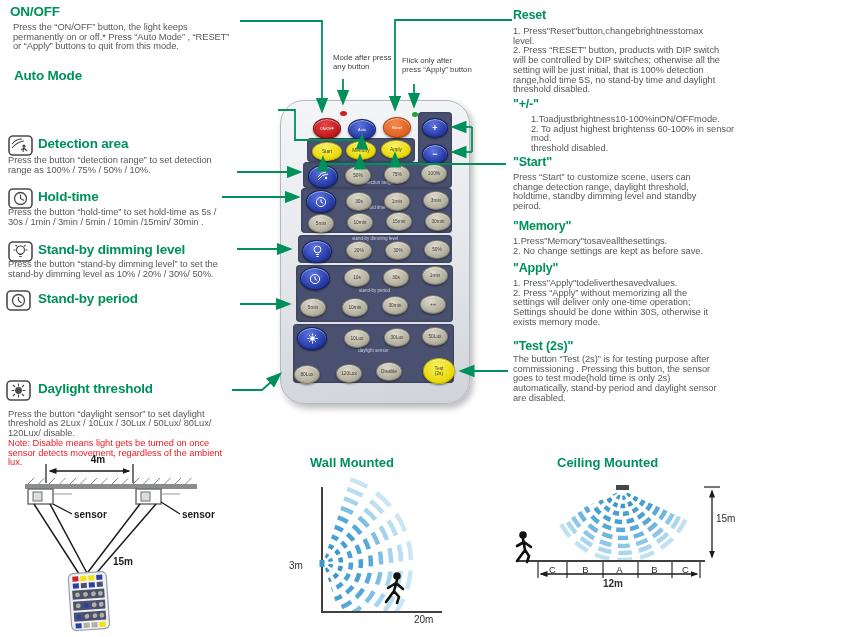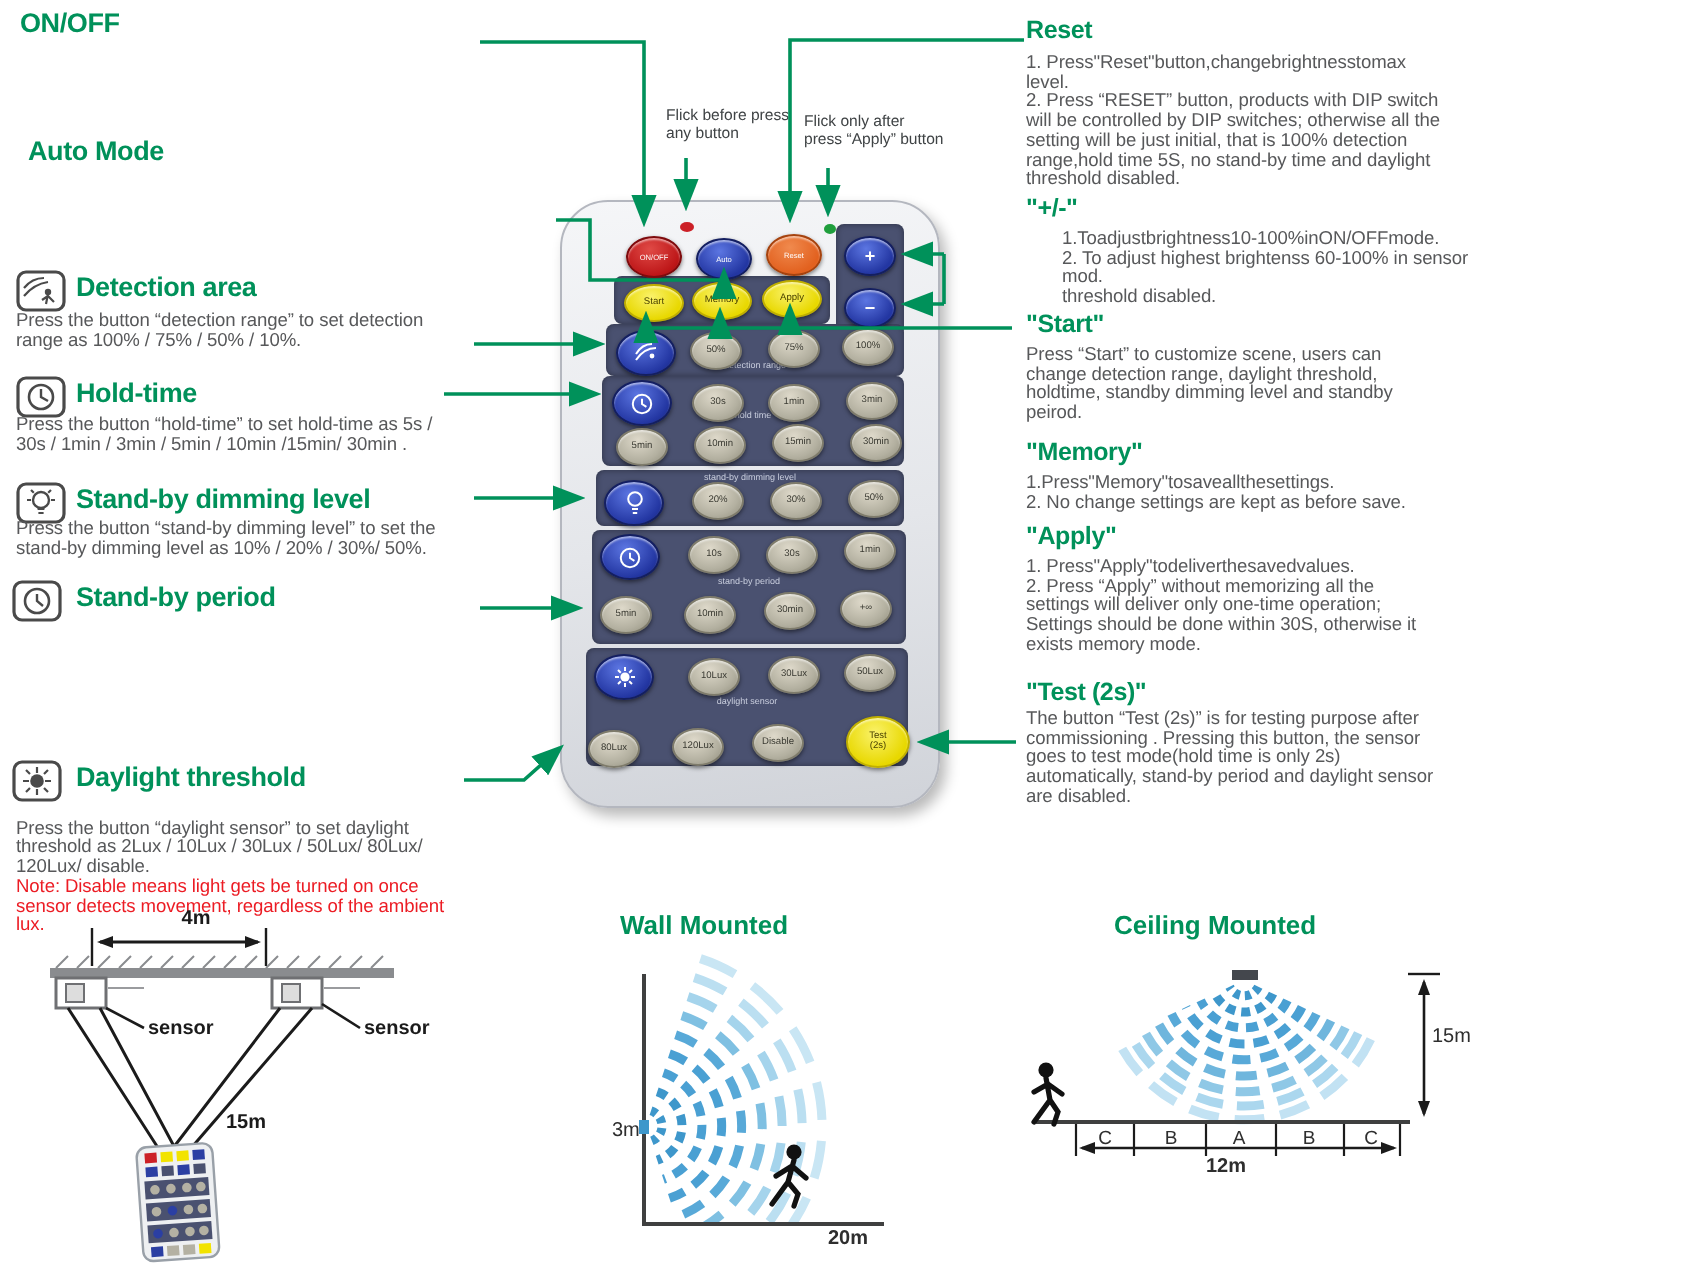--- a/index.html
+++ b/index.html
@@ -43,20 +43,23 @@
   .led{position:absolute;border-radius:50%}
 
   svg.abs{position:absolute;pointer-events:none}
 </style>
 </head>
 <body>
 
 <div id="page">
 
   <div class="h-left" style="left:10px;top:4px">ON/OFF</div>
+  <div class="body" style="left:13px;top:23px;width:270px">Press the “ON/OFF” button, the light keeps
+permanently on or off.* Press “Auto Mode” , “RESET”
+or “Apply” buttons to quit from this mode.</div>
 
   <div class="h-left" style="left:14px;top:68px">Auto Mode</div>
 
   <svg class="icon-box" style="left:8px;top:135px" width="25" height="21" viewBox="0 0 25 21">
     <rect x="1" y="1" width="23" height="19" rx="4" fill="none" stroke="#4a4a4a" stroke-width="1.6"></rect>
     <path d="M4 9 Q8 4 14 4 M4 13 Q9 7 16 6" fill="none" stroke="#4a4a4a" stroke-width="1.1"></path>
     <circle cx="16" cy="11" r="1.6" fill="#4a4a4a"></circle>
     <path d="M16 12 L15 17 M16 13 L19 16 M16 13 L13 15" stroke="#4a4a4a" stroke-width="1.1" fill="none"></path>
   </svg>
   <div class="h-left" style="left:38px;top:136px">Detection area</div>
@@ -134,21 +137,21 @@
 Settings should be done within 30S, otherwise it
 exists memory mode.</div>
 
   <div class="h-right" style="left:513px;top:339px">"Test (2s)"</div>
   <div class="body" style="left:513px;top:355px;width:215px">The button “Test (2s)” is for testing purpose after
 commissioning . Pressing this button, the sensor
 goes to test mode(hold time is only 2s)
 automatically, stand-by period and daylight sensor
 are disabled.</div>
 
-  <div class="flick" style="left:333px;top:53px;width:66px">Flick before press
+  <div class="flick" style="left:333px;top:53px;width:66px">Mode after press
 any button</div>
   <div class="flick" style="left:402px;top:56px;width:95px">Flick only after
 press “Apply” button</div>
 
   <div id="remote-body"></div>
 
   <div class="led" style="left:340px;top:111px;width:7px;height:5px;background:#cc2027"></div>
   <div class="led" style="left:412px;top:112px;width:6px;height:5px;background:#1f9e3c"></div>
 
   <div class="panel" style="left:418px;top:112px;width:34px;height:56px"></div>
@@ -415,22 +418,22 @@
       <path d="M65.2 29.3 A88 88 0 0 1 65.2 196.7" stroke="#C9E6F4" stroke-width="4.5" stroke-dasharray="19 10.5"></path>
     </g>
     <path d="M37 37 V162 H157" stroke="#3f4040" stroke-width="2" fill="none"></path>
     <rect x="34.5" y="110" width="5" height="7" fill="#3E97CB"></rect>
     <g>
       <circle cx="112" cy="126" r="3.8" fill="#111"></circle>
       <path d="M112 130 L109 141 M111 133 L103 138 M111 133 L118 139 M109 141 L101 152 M109 141 L114 147 L112 153" stroke="#111" stroke-width="2.6" fill="none" stroke-linecap="round"></path>
     </g>
   </svg>
   <div class="dtitle" style="left:310px;top:455px">Wall Mounted</div>
-  <div class="dlabel" style="left:306px;top:560px;font-weight:normal;color:#2e2e2e">3m</div>
-  <div class="dlabel" style="left:414px;top:614px;font-weight:bold;color:#2e2e2e">20m</div>
+  <div class="dlabel" style="left:289px;top:560px;font-weight:normal;color:#2e2e2e">3m</div>
+  <div class="dlabel" style="left:414px;top:614px;font-weight:normal;color:#2e2e2e">20m</div>
 
   <svg class="abs" style="left:510px;top:450px" width="235" height="187">
     <defs>
       <marker id="aC" markerWidth="8" markerHeight="6" refX="6.5" refY="3" orient="auto" markerUnits="userSpaceOnUse">
         <path d="M0 0 L8 3 L0 6 z" fill="#1b1b1b"></path>
       </marker>
       <marker id="aCs" markerWidth="8" markerHeight="6" refX="6.5" refY="3" orient="auto-start-reverse" markerUnits="userSpaceOnUse">
         <path d="M0 0 L8 3 L0 6 z" fill="#1b1b1b"></path>
       </marker>
     </defs>

